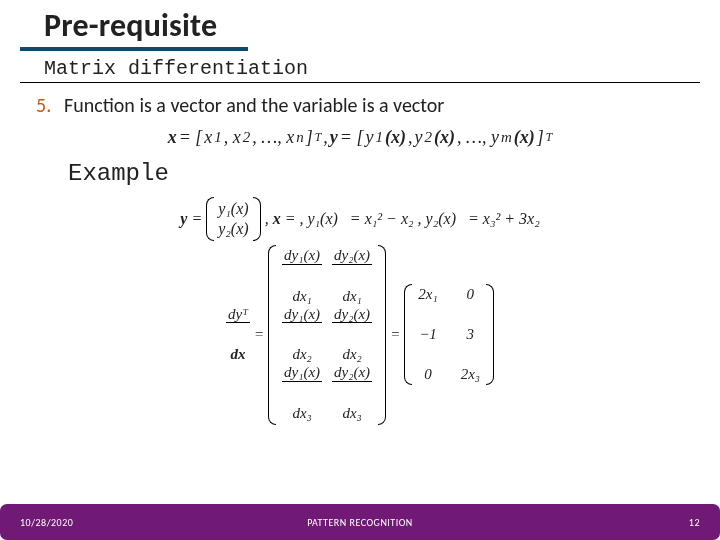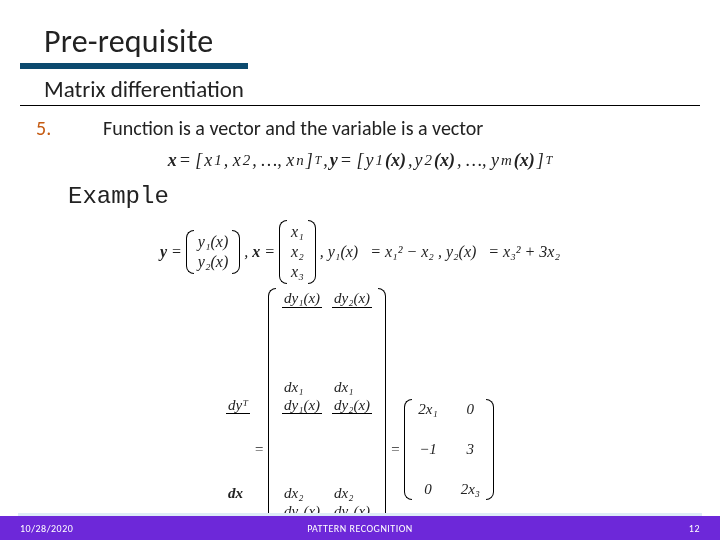--- a/index.html
+++ b/index.html
@@ -7,42 +7,43 @@
     width: 720px;
     height: 540px;
     font-family: "Calibri", "Segoe UI", sans-serif;
     color: #222;
     background: #fff;
     position: relative;
     overflow: hidden;
   }
   .title {
     font-size: 32px;
-    font-weight: 400;
-    padding: 22px 24px 2px 24px;
-    border-bottom: 6px solid #0c4a6e;
+    font-weight: 700;
+    padding: 6px 24px 2px 24px;
+    border-bottom: 4px solid #0c4a6e;
     margin: 0 20px 6px 20px;
     width: 228px;
     letter-spacing: 0.2px;
   }
   .subtitle {
-    font-size: 23px;
+    font-size: 20px;
     padding: 0 24px 2px 24px;
     margin: 0 20px;
     border-bottom: 1.5px solid #000;
     width: calc(100% - 40px);
+    font-family: Liberation Mono, monospace;
   }
   .list-row {
     display: flex;
     align-items: baseline;
     font-size: 20px;
     padding: 10px 0 4px 36px;
   }
   .list-num { color: #c55a11; width: 28px; }
-  .list-text { color: #222; margin-left: 39px; }
+  .list-text { color: #222; }
   .formula-row {
     text-align: center;
     font-family: "Cambria Math","Times New Roman","STIXGeneral",serif;
     font-size: 18px;
     padding: 6px 0 4px 0;
   }
   sup { font-size: 0.65em; vertical-align: super; position: relative; }
   .example {
     font-size: 24px;
     padding: 8px 0 6px 68px;
@@ -92,42 +93,43 @@
     column-gap: 14px;
     row-gap: 2px;
     padding: 2px 6px;
     align-items: center;
     text-align: center;
     gap: 23px;
   }
   .frac {
     display: inline-flex;
     flex-direction: column;
+    align-items: center;
     vertical-align: middle;
     line-height: 1.05;
-    gap: 48px;
   }
   .frac .num { border-bottom: 1px solid #000; padding: 0 2px; }
   .frac .den { padding: 0 2px; margin-top: 24px; }
   .ital { font-style: italic; }
   .bold { font-weight: bold; }
   .seg { display: inline-flex; align-items: center; gap: 2px; }
   .footer {
     position: absolute;
     bottom: 0; left: 0; right: 0;
-    height: 24px;
-    background: #6d28d9;
+    height: 36px;
+    background: #701a75;
     color: #fff;
     font-size: 10px;
     font-family: "Calibri", sans-serif;
     display: flex;
     align-items: center;
     justify-content: space-between;
     padding: 0 20px;
     letter-spacing: 0.5px;
+    border-radius: 7px;
   }
   .footer .mid {
     position: absolute;
     left: 50%; transform: translateX(-50%);
     text-transform: uppercase;
   }
   .top-strip {
     position: absolute;
     left: 18px;
     right: 18px;
@@ -184,27 +186,20 @@
   <span>=</span>
   <span class="paren">
       <span class="col">
     <span>y₁(x)</span>
     <span>y₂(x)</span>
   </span>
     </span>
   <span>,</span>
   <span class="bold">x</span>
   <span>=</span>
-  <span class="paren">
-      <span class="col">
-    <span>x₁</span>
-    <span>x₂</span>
-    <span>x₃</span>
-  </span>
-    </span>
   <span>,</span>
   <span>y₁(x)</span>&nbsp;
   <span>= x₁² − x₂</span>
   <span>,</span>
   <span>y₂(x)</span>&nbsp;
   <span>= x₃² + 3x₂</span>
 </div>
 
 <div class="math-block big ital">
   <span class="frac">

